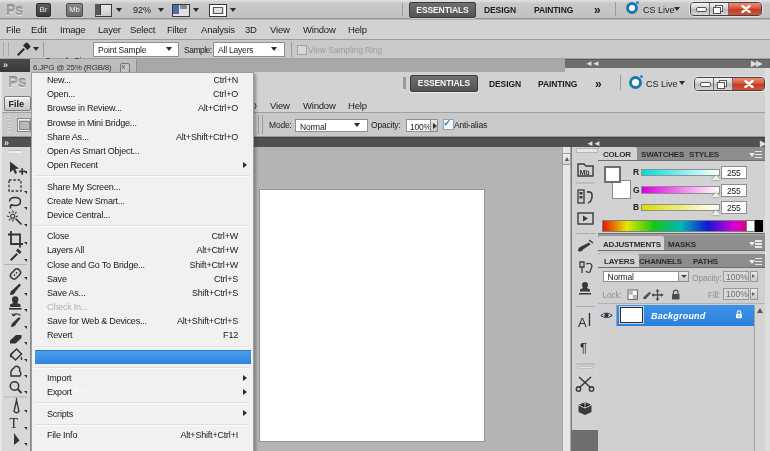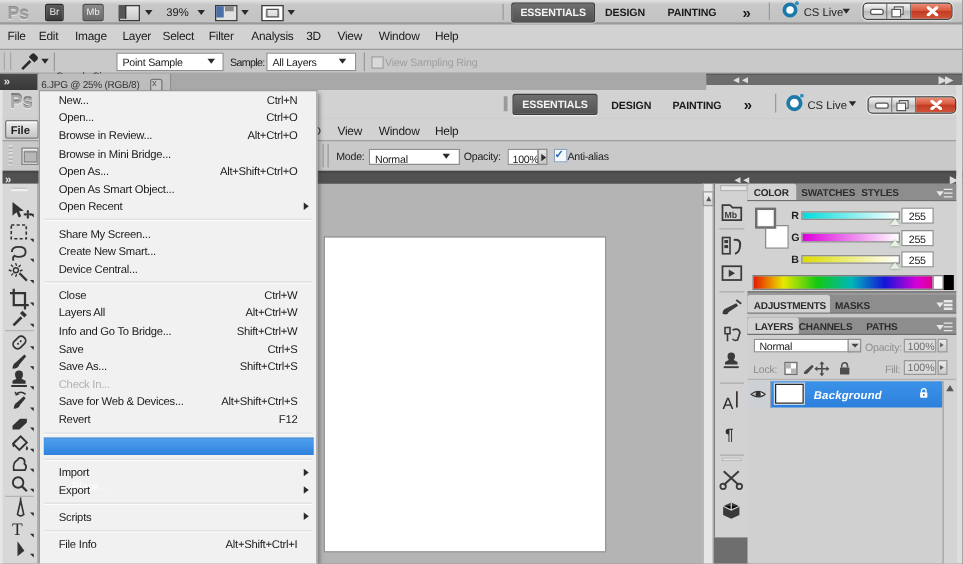--- a/index.html
+++ b/index.html
@@ -349,21 +349,21 @@
 <div class="abs" id="menubar" style="z-index:5;"></div>
 <div class="abs" id="optbar" style="z-index:5;"></div>
 <div class="abs" id="tabbar" style="z-index:5;"></div>
 
 <div class="abs" style="z-index:6;left:6px;top:2px;font-size:14px;font-weight:bold;color:#9f9f9f;text-shadow:0 1px 0 #e4e4e4,0 -1px 0 #8a8a8a;">Ps</div>
 <div class="abs" style="z-index:6;left:36px;top:3px;width:13px;height:12px;background:linear-gradient(#5c5c5c,#3a3a3a);border:1px solid #2e2e2e;border-radius:2px;color:#e8e8e8;font-size:8px;text-align:center;line-height:12px;">Br</div>
 <div class="abs" style="z-index:6;left:66px;top:3px;width:15px;height:12px;background:linear-gradient(#8a8a8a,#6a6a6a);border:1px solid #4e4e4e;border-radius:2px;color:#f0f0f0;font-size:7.5px;text-align:center;line-height:12px;">Mb</div>
 <div class="abs" style="z-index:6;left:95px;top:4px;width:15px;height:11px;border:1px solid #3a3a3a;background:linear-gradient(#e8e8e8,#cacaca);"></div>
 <div class="abs" style="z-index:6;left:95px;top:4px;width:5px;height:11px;background:#555;border-right:1px solid #3a3a3a;"></div>
 <div class="arr-d" style="z-index:6;left:116px;top:8px;"></div>
-<div class="abs txt" style="z-index:6;left:133px;top:5px;font-size:9px;color:#1b1b1b;">39%</div>
+<div class="abs txt" style="z-index:6;left:133px;top:5px;font-size:9px;color:#1b1b1b;">92%</div>
 <div class="arr-d" style="z-index:6;left:158px;top:8px;"></div>
 <div class="abs" style="z-index:6;left:172px;top:4px;width:16px;height:11px;border:1px solid #3a3a3a;background:#e0e0e0;"></div>
 <div class="abs" style="z-index:6;left:173px;top:5px;width:6px;height:9px;background:#4a6ea8;"></div>
 <div class="abs" style="z-index:6;left:180px;top:5px;width:7px;height:4px;background:#888;"></div>
 <div class="arr-d" style="z-index:6;left:193px;top:8px;"></div>
 <div class="abs" style="z-index:6;left:209px;top:4px;width:16px;height:11px;border:1px solid #3a3a3a;background:linear-gradient(#f2f2f2,#d2d2d2);box-shadow:inset 0 0 0 2px #fff;"></div>
 <div class="abs" style="z-index:6;left:213px;top:7px;width:8px;height:5px;border:1px solid #555;"></div>
 <div class="arr-d" style="z-index:6;left:230px;top:8px;"></div>
 
 <div class="vsep" style="z-index:6;left:402px;top:3px;height:13px;"></div>
@@ -445,21 +445,21 @@
         <span class="r">Ctrl+O</span>
       </div>
   <div class="mi">
         <span class="l">Browse in Review...</span>
         <span class="r">Alt+Ctrl+O</span>
       </div>
   <div class="mi">
         <span class="l">Browse in Mini Bridge...</span>
       </div>
   <div class="mi">
-        <span class="l">Open As...</span>
+        <span class="l">Share As...</span>
         <span class="r">Alt+Shift+Ctrl+O</span>
       </div>
   <div class="mi">
         <span class="l">Open As Smart Object...</span>
       </div>
   <div class="mi">
         <span class="l">Open Recent</span>
         <span class="sub"></span>
       </div>
   <div class="msep"></div>
@@ -475,21 +475,21 @@
   <div class="msep"></div>
   <div class="mi">
         <span class="l">Close</span>
         <span class="r">Ctrl+W</span>
       </div>
   <div class="mi">
         <span class="l">Layers All</span>
         <span class="r">Alt+Ctrl+W</span>
       </div>
   <div class="mi">
-        <span class="l">Info and Go To Bridge...</span>
+        <span class="l">Close and Go To Bridge...</span>
         <span class="r">Shift+Ctrl+W</span>
       </div>
   <div class="mi">
         <span class="l">Save</span>
         <span class="r">Ctrl+S</span>
       </div>
   <div class="mi">
         <span class="l">Save As...</span>
         <span class="r">Shift+Ctrl+S</span>
       </div>

